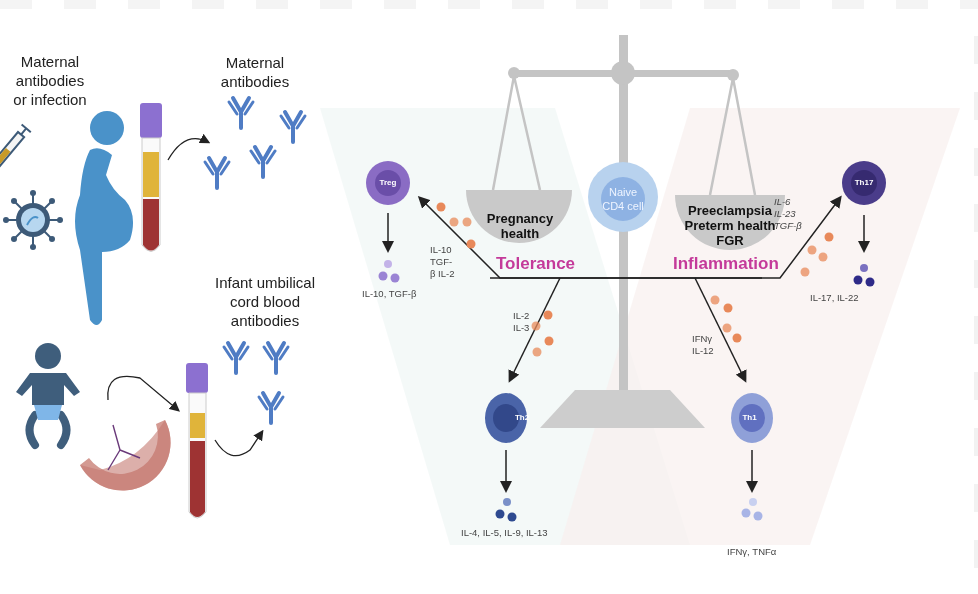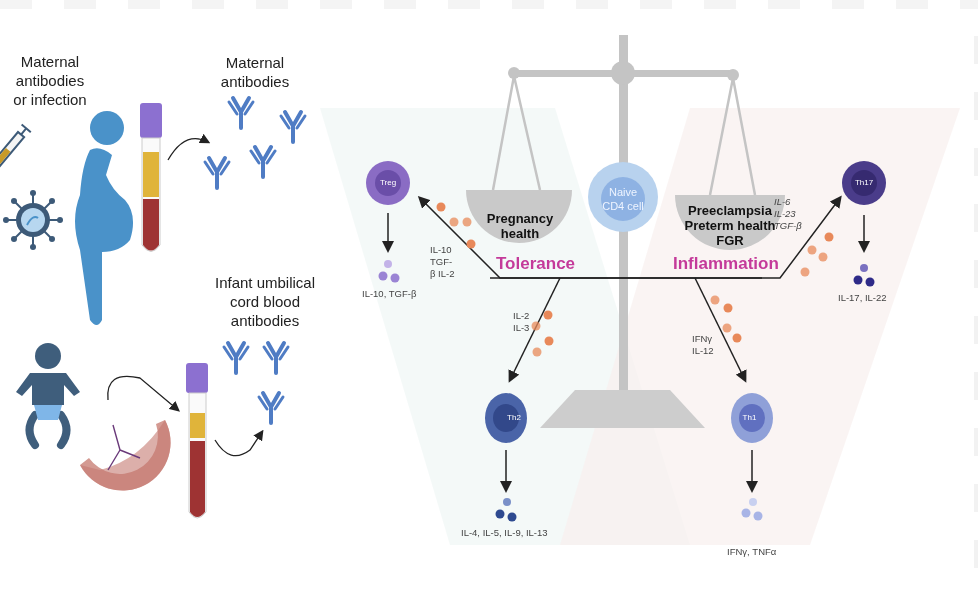--- a/index.html
+++ b/index.html
@@ -6,21 +6,21 @@
   body { width:978px; height:594px; position:relative; overflow:hidden; font-family:"Liberation Sans", sans-serif; }
   .dash-top { position:absolute; top:0; left:0; width:978px; height:9px; }
   .dash-top span { position:absolute; top:0; height:9px; width:32px; background:#f4f4f4; }
   .dash-right { position:absolute; right:0; top:36px; width:4px; height:558px; }
   .dash-right span { position:absolute; left:0; width:4px; height:28px; background:#f2f2f2; }
   svg.main { position:absolute; left:0; top:0; }
   .lbl { position:absolute; text-align:center; color:#222; font-size:15px; line-height:19px; }
   .sm { position:absolute; color:#444; font-size:9.5px; line-height:12px; }
   .pan { position:absolute; text-align:center; font-weight:bold; color:#111; font-size:13px; line-height:15px; }
   .big { position:absolute; font-weight:bold; font-size:17px; color:#c43a9a; }
-  .cellname { position:absolute; font-size:8px; font-weight:normal; color:#fff; text-align:center; }
+  .cellname { position:absolute; font-size:8px; font-weight:bold; color:#fff; text-align:center; }
   .naive { position:absolute; color:#eef4ff; font-size:11px; text-align:center; line-height:14px; }
 </style>
 </head>
 <body>
 
 <div class="dash-top" id="dashTop">
     <span style="left: 0px;"></span>
     <span style="left: 64px;"></span>
     <span style="left: 128px;"></span>
     <span style="left: 192px;"></span>
@@ -245,21 +245,21 @@
 </div>
 <div class="naive" style="left:593px;top:185px;width:60px;">
   <div>Naive</div>
     <div>CD4 cell</div>
 </div>
 <div class="big" style="left:496px;top:254px;">Tolerance</div>
 <div class="big" style="left:673px;top:254px;">Inflammation</div>
 
 <div class="cellname" style="left:368px;top:178px;width:40px;">Treg</div>
 <div class="cellname" style="left:844px;top:178px;width:40px;">Th17</div>
-<div class="cellname" style="left:486px;top:413px;width:56px;">Th2</div>
+<div class="cellname" style="left:486px;top:413px;width:56px;padding-left:8px;">Th2</div>
 <div class="cellname" style="left:732px;top:413px;width:35px;">Th1</div>
 
 <div class="sm" style="left:430px;top:244px;">
   <div>IL-10</div>
     <div>TGF-</div>
     <div>β IL-2</div>
 </div>
 <div class="sm" style="left:774px;top:196px;font-style:italic;">
   <div>IL-6</div>
     <div>IL-23</div>
@@ -268,15 +268,15 @@
 <div class="sm" style="left:513px;top:310px;">
   <div>IL-2</div>
     <div>IL-3</div>
 </div>
 <div class="sm" style="left:692px;top:333px;">
   <div>IFNγ</div>
     <div>IL-12</div>
 </div>
 
 <div class="sm" style="left:362px;top:288px;">IL-10, TGF-β</div>
-<div class="sm" style="left:838px;top:292px;">IL-17, IL-22</div>
+<div class="sm" style="left:810px;top:292px;">IL-17, IL-22</div>
 <div class="sm" style="left:461px;top:527px;">IL-4, IL-5, IL-9, IL-13</div>
 <div class="sm" style="left:727px;top:527px;margin-top:19px;">IFNγ, TNFα</div>
 
 </body></html>

